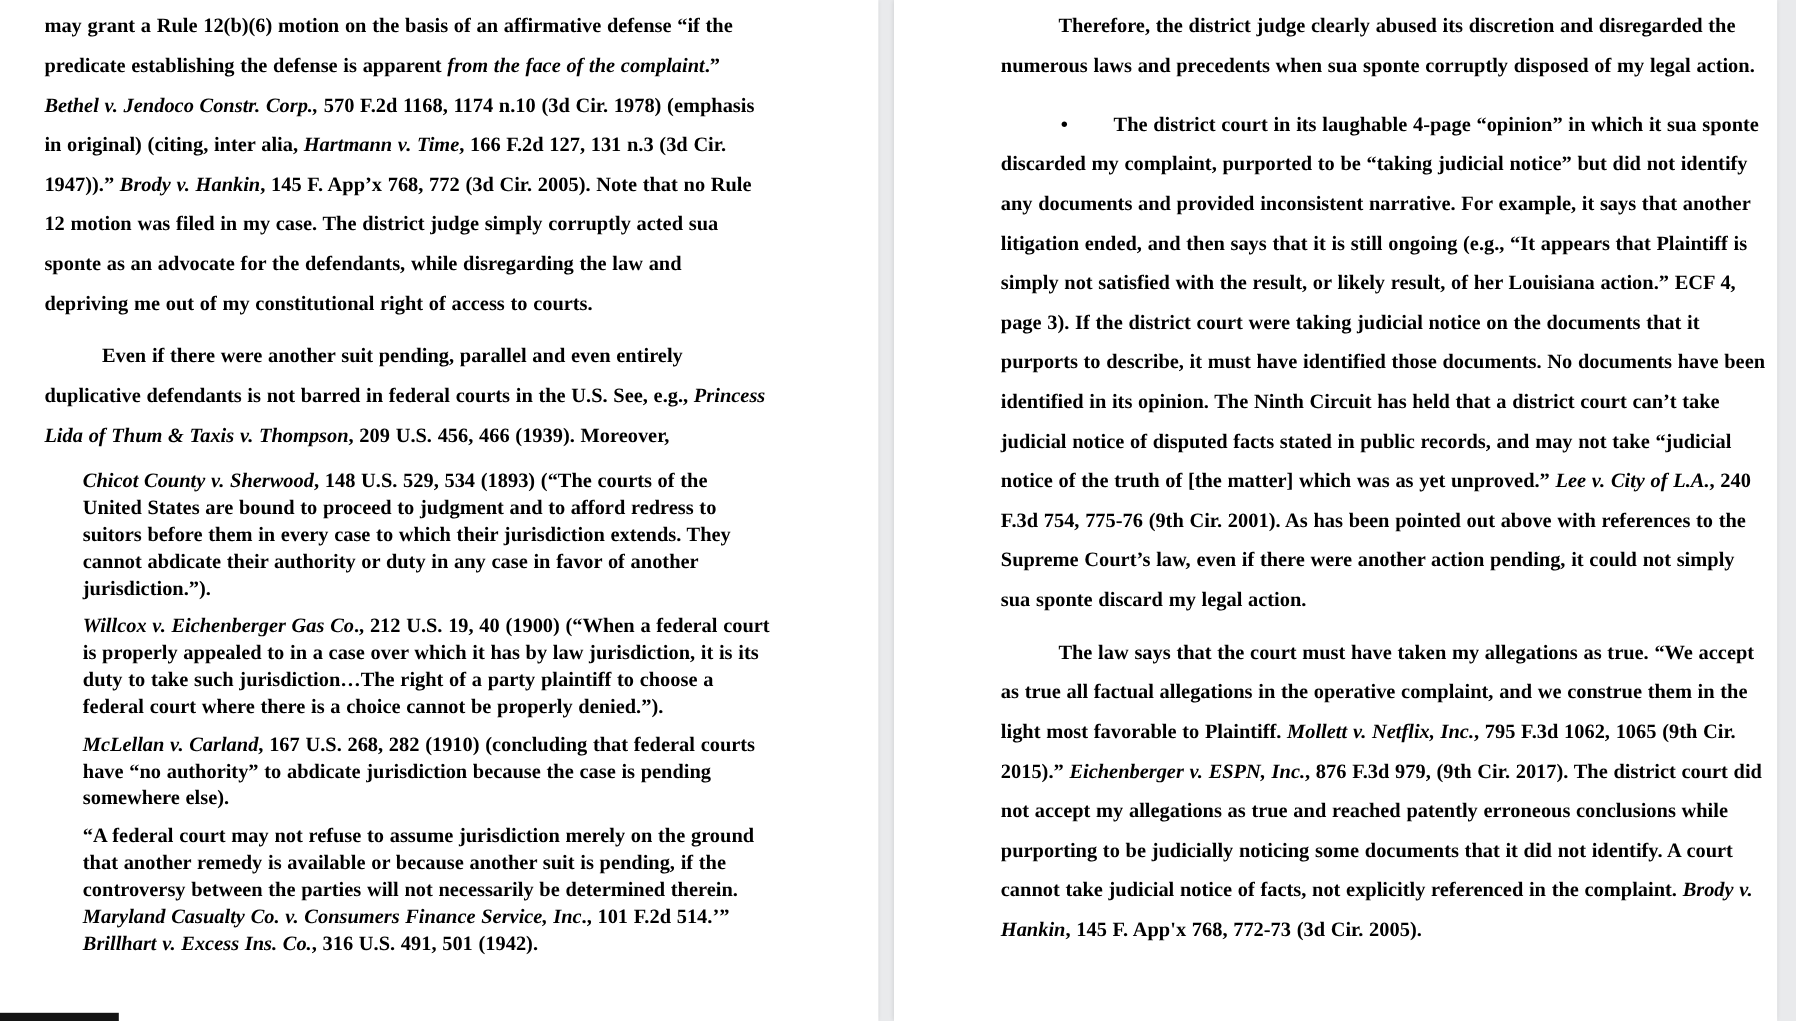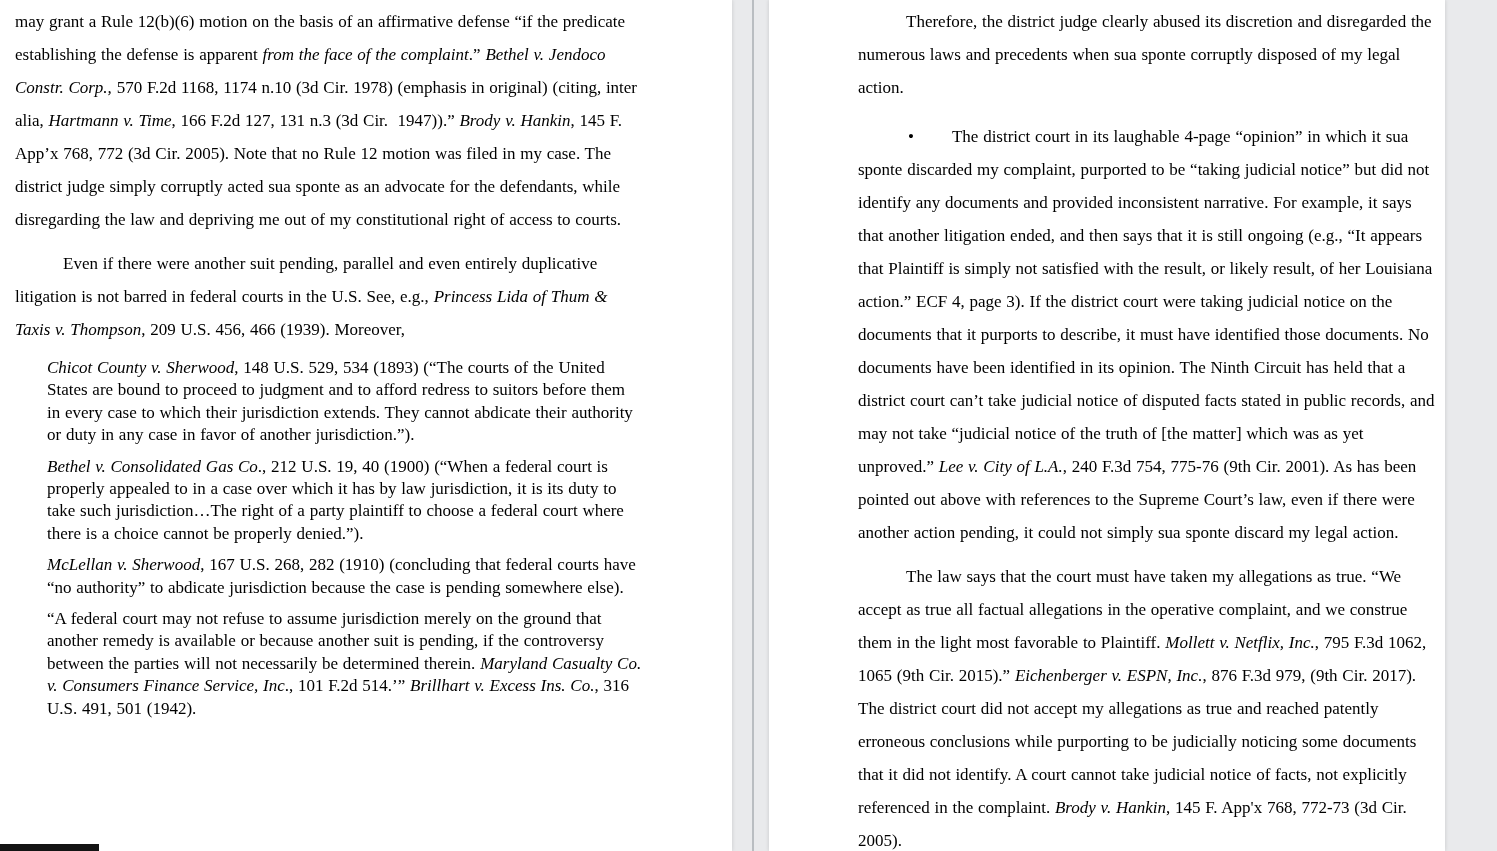--- a/index.html
+++ b/index.html
@@ -8,22 +8,22 @@
     background: var(--gutter-bg, #e9eaec);
     font-family: "Liberation Serif", serif;
     color: var(--text-color, #000000);
   }
   .viewport { position: relative; width: 1497px; height: 851px; }
   .page {
     position: absolute; top: 0; height: 851px;
     background: var(--page-bg, #ffffff);
     box-shadow: 0 0 4px rgba(0,0,0,0.15);
   }
-  .page-left  { left: 0;     width: 732px; padding: 5px 90px 0 15px; }
-  .page-right { left: 769px; width: 676px; padding: 5px 8px 0 89px; }
+  .page-left  { left: 0;     width: 732px; padding: 5px 90px 0 37px; font-weight: bold; }
+  .page-right { left: 745px; width: 736px; padding: 5px 8px 0 89px; font-weight: bold; }
   .gutter {
     position: absolute; left: 745px; top: 0; width: 16px; height: 851px;
     background: var(--gutter-bg, #e9eaec);
   }
   .gutter-line {
     position: absolute; left: 7px; top: 0; width: 2px; height: 100%;
     background: var(--divider, #b9bdc1);
   }
   .para {
     font-size: 17px;
@@ -48,24 +48,24 @@
   }
 </style>
 </head>
 <body>
 
 <div class="viewport">
 
   <div class="page page-left">
     <div class="page-content">
         <p class="para body"><span class="run">may grant a Rule 12(b)(6) motion on the basis of an affirmative defense “if the predicate establishing the defense is apparent </span><span class="run it">from the face of the complaint</span><span class="run">.” </span><span class="run it">Bethel v. Jendoco Constr. Corp.,</span><span class="run"> 570 F.2d 1168, 1174 n.10 (3d Cir. 1978) (emphasis in original) (citing, inter alia, </span><span class="run it">Hartmann v. Time</span><span class="run">, 166 F.2d 127, 131 n.3 (3d Cir.&nbsp; 1947)).” </span><span class="run it">Brody v. Hankin</span><span class="run">, 145 F. App’x 768, 772 (3d Cir. 2005). Note that no Rule 12 motion was filed in my case. The district judge simply corruptly acted sua sponte as an advocate for the defendants, while disregarding the law and depriving me out of my constitutional right of access to courts.</span></p>
-        <p class="para body-indent"><span class="run">Even if there were another suit pending, parallel and even entirely duplicative litigation is not barred in federal courts in the U.S. See, e.g., </span><span class="run it">Princess Lida of Thum &amp; Taxis v. Thompson</span><span class="run">, 209 U.S. 456, 466 (1939). Moreover,</span></p>
+        <p class="para body-indent"><span class="run">Even if there were another suit pending, parallel and even entirely duplicative defendants is not barred in federal courts in the U.S. See, e.g., </span><span class="run it">Princess Lida of Thum &amp; Taxis v. Thompson</span><span class="run">, 209 U.S. 456, 466 (1939). Moreover,</span></p>
         <p class="para quote"><span class="run it">Chicot County v. Sherwood</span><span class="run">, 148 U.S. 529, 534 (1893) (“The courts of the United States are bound to proceed to judgment and to afford redress to suitors before them in every case to which their jurisdiction extends. They cannot abdicate their authority or duty in any case in favor of another jurisdiction.”).</span></p>
-        <p class="para quote"><span class="run it">Bethel v. Consolidated Gas Co</span><span class="run">., 212 U.S. 19, 40 (1900) (“When a federal court is properly appealed to in a case over which it has by law jurisdiction, it is its duty to take such jurisdiction…The right of a party plaintiff to choose a federal court where there is a choice cannot be properly denied.”).</span></p>
-        <p class="para quote"><span class="run it">McLellan v. Sherwood</span><span class="run">, 167 U.S. 268, 282 (1910) (concluding that federal courts have “no authority” to abdicate jurisdiction because the case is pending somewhere else).</span></p>
+        <p class="para quote"><span class="run it">Willcox v. Eichenberger Gas Co</span><span class="run">., 212 U.S. 19, 40 (1900) (“When a federal court is properly appealed to in a case over which it has by law jurisdiction, it is its duty to take such jurisdiction…The right of a party plaintiff to choose a federal court where there is a choice cannot be properly denied.”).</span></p>
+        <p class="para quote"><span class="run it">McLellan v. Carland</span><span class="run">, 167 U.S. 268, 282 (1910) (concluding that federal courts have “no authority” to abdicate jurisdiction because the case is pending somewhere else).</span></p>
         <p class="para quote"><span class="run">“A federal court may not refuse to assume jurisdiction merely on the ground that another remedy is available or because another suit is pending, if the controversy between the parties will not necessarily be determined therein. </span><span class="run it">Maryland Casualty Co. v. Consumers Finance Service, Inc</span><span class="run">., 101 F.2d 514.’” </span><span class="run it">Brillhart v. Excess Ins. Co.</span><span class="run">, 316 U.S. 491, 501 (1942).</span></p>
       </div>
   </div>
 
   <div class="gutter">
     <div class="gutter-line"></div>
   </div>
 
   <div class="page page-right">
     <div class="page-content">

